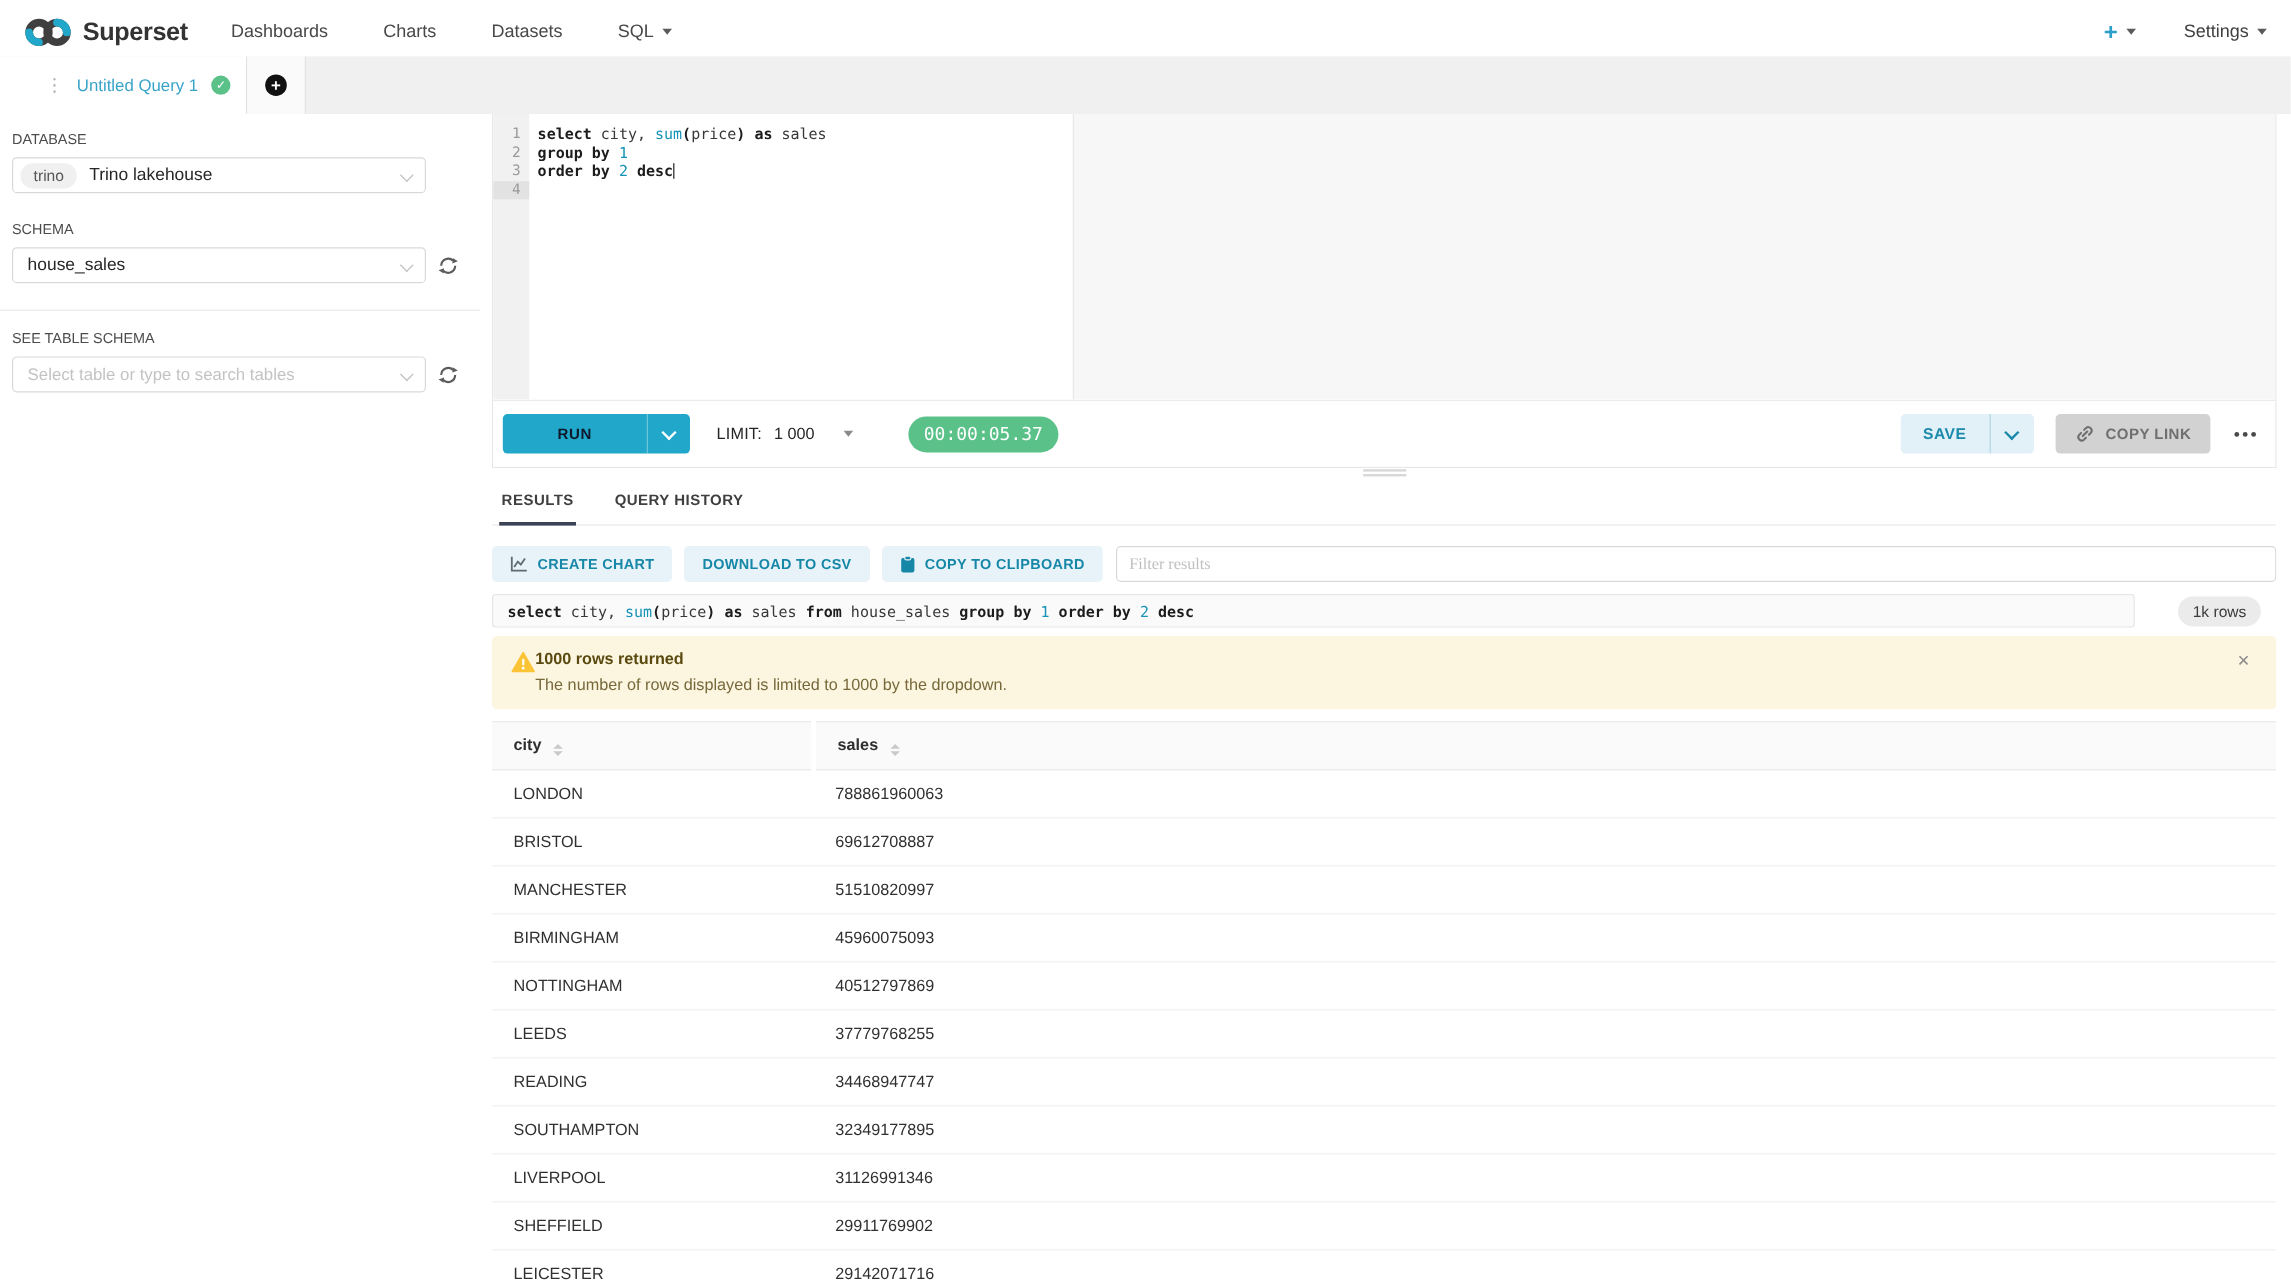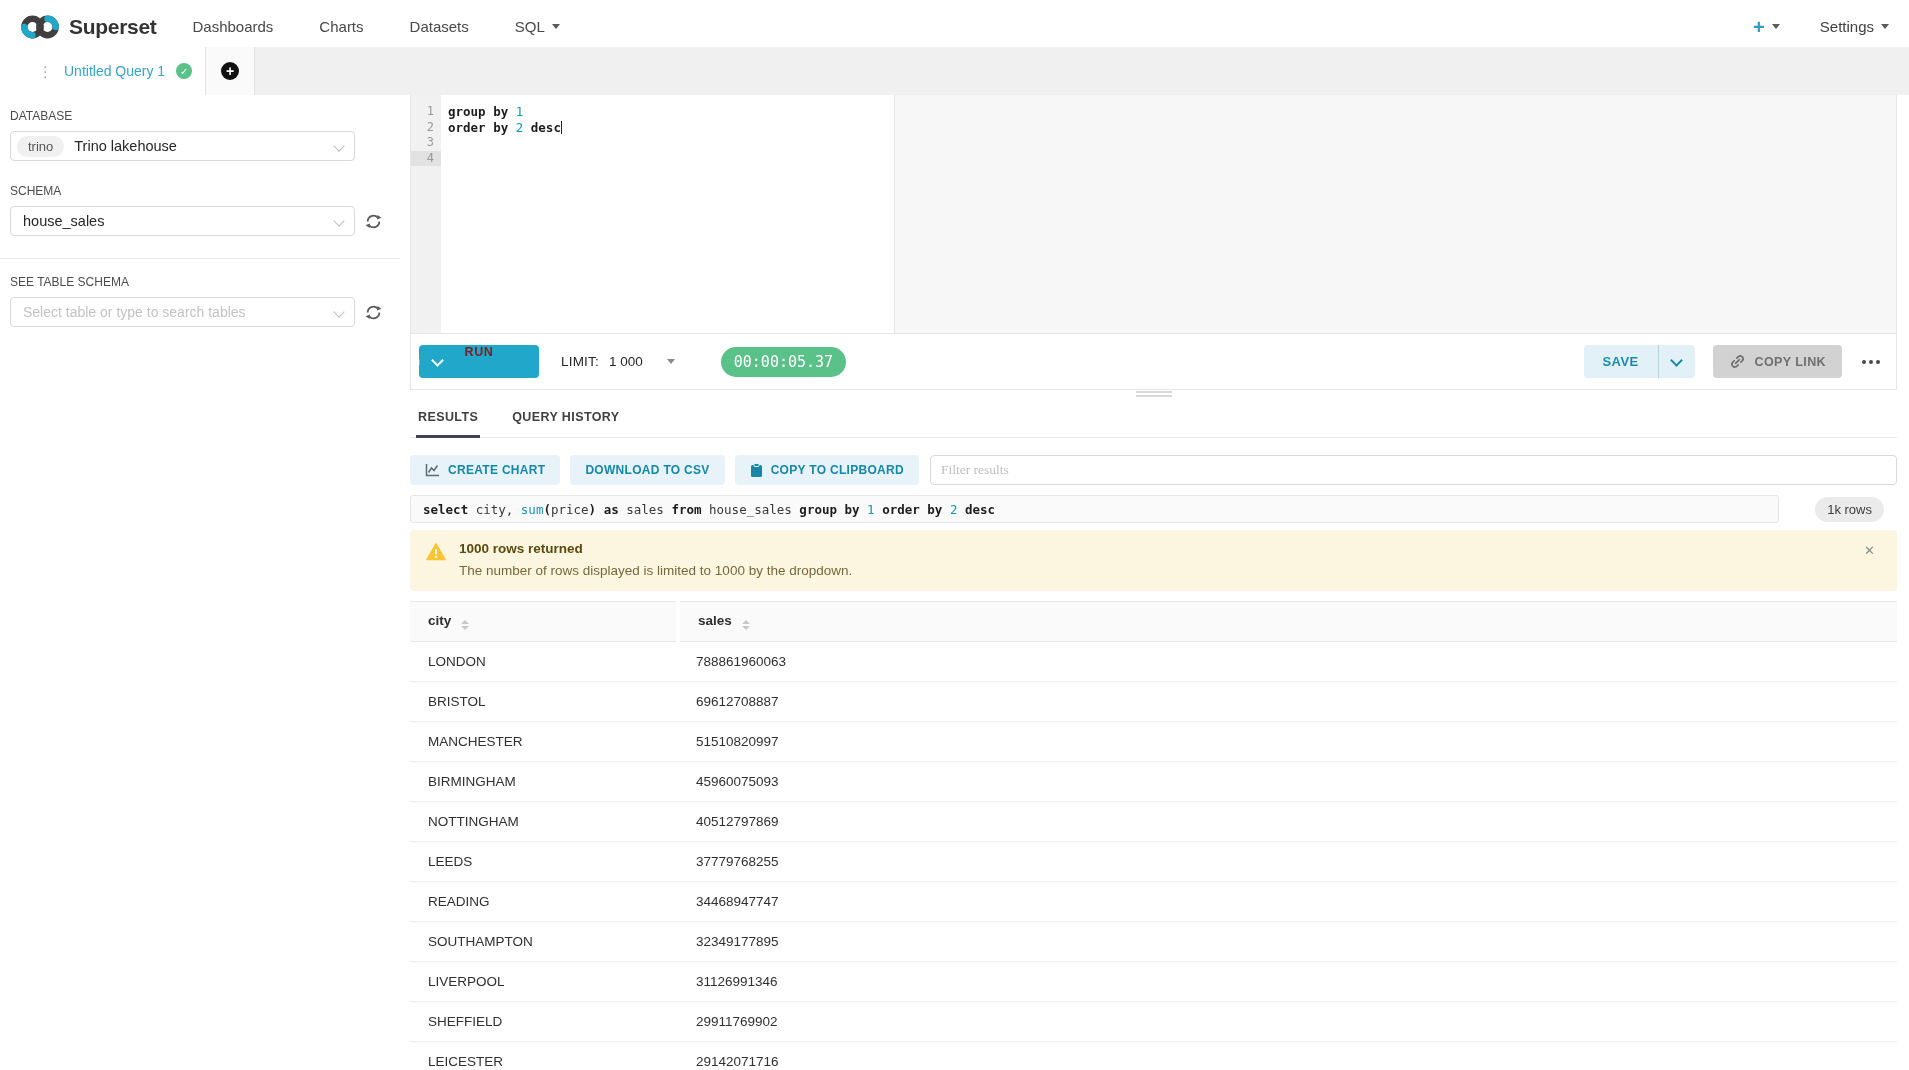--- a/index.html
+++ b/index.html
@@ -66,22 +66,22 @@
   .gutter .ln{height:15.5px;line-height:15.5px;padding-right:7px;}
   .gutter .ln.active{background:#e2e2e2;}
   .code{position:absolute;left:30px;top:0;right:0;bottom:0;padding:9px 0 0 7px;z-index:1;
         font-family:"DejaVu Sans Mono",monospace;font-size:12.5px;cursor:text;}
   .code-line{height:15.5px;line-height:15.5px;white-space:pre;}
   .sk{font-weight:bold;color:#1c1c1c;} .sp{color:#383838;} .sf{color:#1693b8;} .sn{color:#1693b8;}
   .cursor{display:inline-block;width:1.5px;height:13px;background:#222;vertical-align:-2px;}
 
   .toolbar{height:56px;border-top:1px solid #e6e6e6;display:flex;align-items:center;
            padding:0 14px 0 8px;box-sizing:border-box;background:#fff;}
-  .run-btn{display:flex;height:33px;background:#20A7C9;border-radius:4px;color:#7f1d1d;
-           overflow:hidden;cursor:pointer;flex-direction:column;}
+  .run-btn{display:flex;height:33px;background:#20A7C9;border-radius:4px;color:#0f172a;
+           overflow:hidden;cursor:pointer;}
   .run-main{width:120px;display:flex;align-items:center;justify-content:center;
             font-size:12.5px;font-weight:bold;letter-spacing:0.6px;}
   .run-caret{width:35px;border-left:1px solid rgba(255,255,255,0.35);display:flex;
              align-items:center;justify-content:center;}
   .chev-sm{width:7px;height:7px;border-right:2px solid #fff;border-bottom:2px solid #fff;
            transform:rotate(45deg);margin-top:-3px;}
   .limit{margin-left:22px;display:flex;align-items:center;font-size:13.5px;color:#262626;cursor:pointer;}
   .limit-label{letter-spacing:0.2px;}
   .limit-value{margin-left:10px;}
   .limit-caret{margin-left:24px;width:0;height:0;border-left:4px solid transparent;
@@ -123,21 +123,21 @@
                 font-size:13.5px;color:#333;box-sizing:border-box;margin-left:1px;outline:none;
                 font-family:Liberation Serif, serif;}
   ::placeholder{color:#c0c0c0;opacity:1;}
   .preview-row{display:flex;align-items:center;margin-top:10px;padding-right:13px;gap:36px;}
   .preview{flex:1;height:28px;background:#fafafa;border:1px solid #e6e6e6;border-radius:3px;
            display:flex;align-items:center;padding:0 12px;font-family:"DejaVu Sans Mono",monospace;
            font-size:12.5px;box-sizing:border-box;overflow:hidden;white-space:pre;}
   .rows-pill{background:#ebebeb;border-radius:13px;padding:5px 12px;font-size:13px;color:#3c3c3c;
              white-space:nowrap;text-align:right;}
   .alert{margin-top:7px;background:#fcf6e1;border-radius:4px;padding:11px 16px 13px 16px;
-         position:relative;display:flex;gap:13px;}
+         position:relative;display:flex;}
   .alert-icon{flex:none;padding-top:2px;}
   .alert-title{font-size:13.5px;font-weight:bold;color:#5a4a10;margin-bottom:7px;}
   .alert-body{font-size:13.5px;color:#77683a;}
   .alert-close{position:absolute;right:22px;top:13px;color:#8c8c8c;font-size:13px;cursor:pointer;}
 
   .results-table{width:100%;border-collapse:collapse;margin-top:10px;}
   .results-table th{height:39px;background:#fafafa;border-top:1px solid #e9e9e9;
       border-bottom:1px solid #e9e9e9;text-align:left;padding:0 0 0 18px;font-size:13.5px;
       color:#2e2e2e;cursor:pointer;}
   .results-table th:first-child{width:248px;border-right:4px solid #fff;}
@@ -254,20 +254,21 @@
   <section class="north">
     <div class="editor">
       <div class="print-shade"></div>
       <div class="gutter" id="gutter">
           <div class="ln">1</div>
           <div class="ln">2</div>
           <div class="ln">3</div>
           <div class="ln active">4</div>
         </div>
       <div class="code" id="code">
+          <div class="code-line"><span class="sk">select</span><span class="sp"> city, </span><span class="sf">sum</span><span class="sk">(</span><span class="sp">price</span><span class="sk">)</span><span class="sp"> </span><span class="sk">as</span><span class="sp"> sales</span></div>
           <div class="code-line"><span class="sk">group by</span><span class="sp"> </span><span class="sn">1</span></div>
           <div class="code-line"><span class="sk">order by</span><span class="sp"> </span><span class="sn">2</span><span class="sp"> </span><span class="sk">desc</span><span class="cursor"></span></div>
         </div>
     </div>
     <div class="toolbar">
       <div class="run-btn">
         <span class="run-main">RUN</span>
         <span class="run-caret">
           <i class="chev-sm"></i>
         </span>

